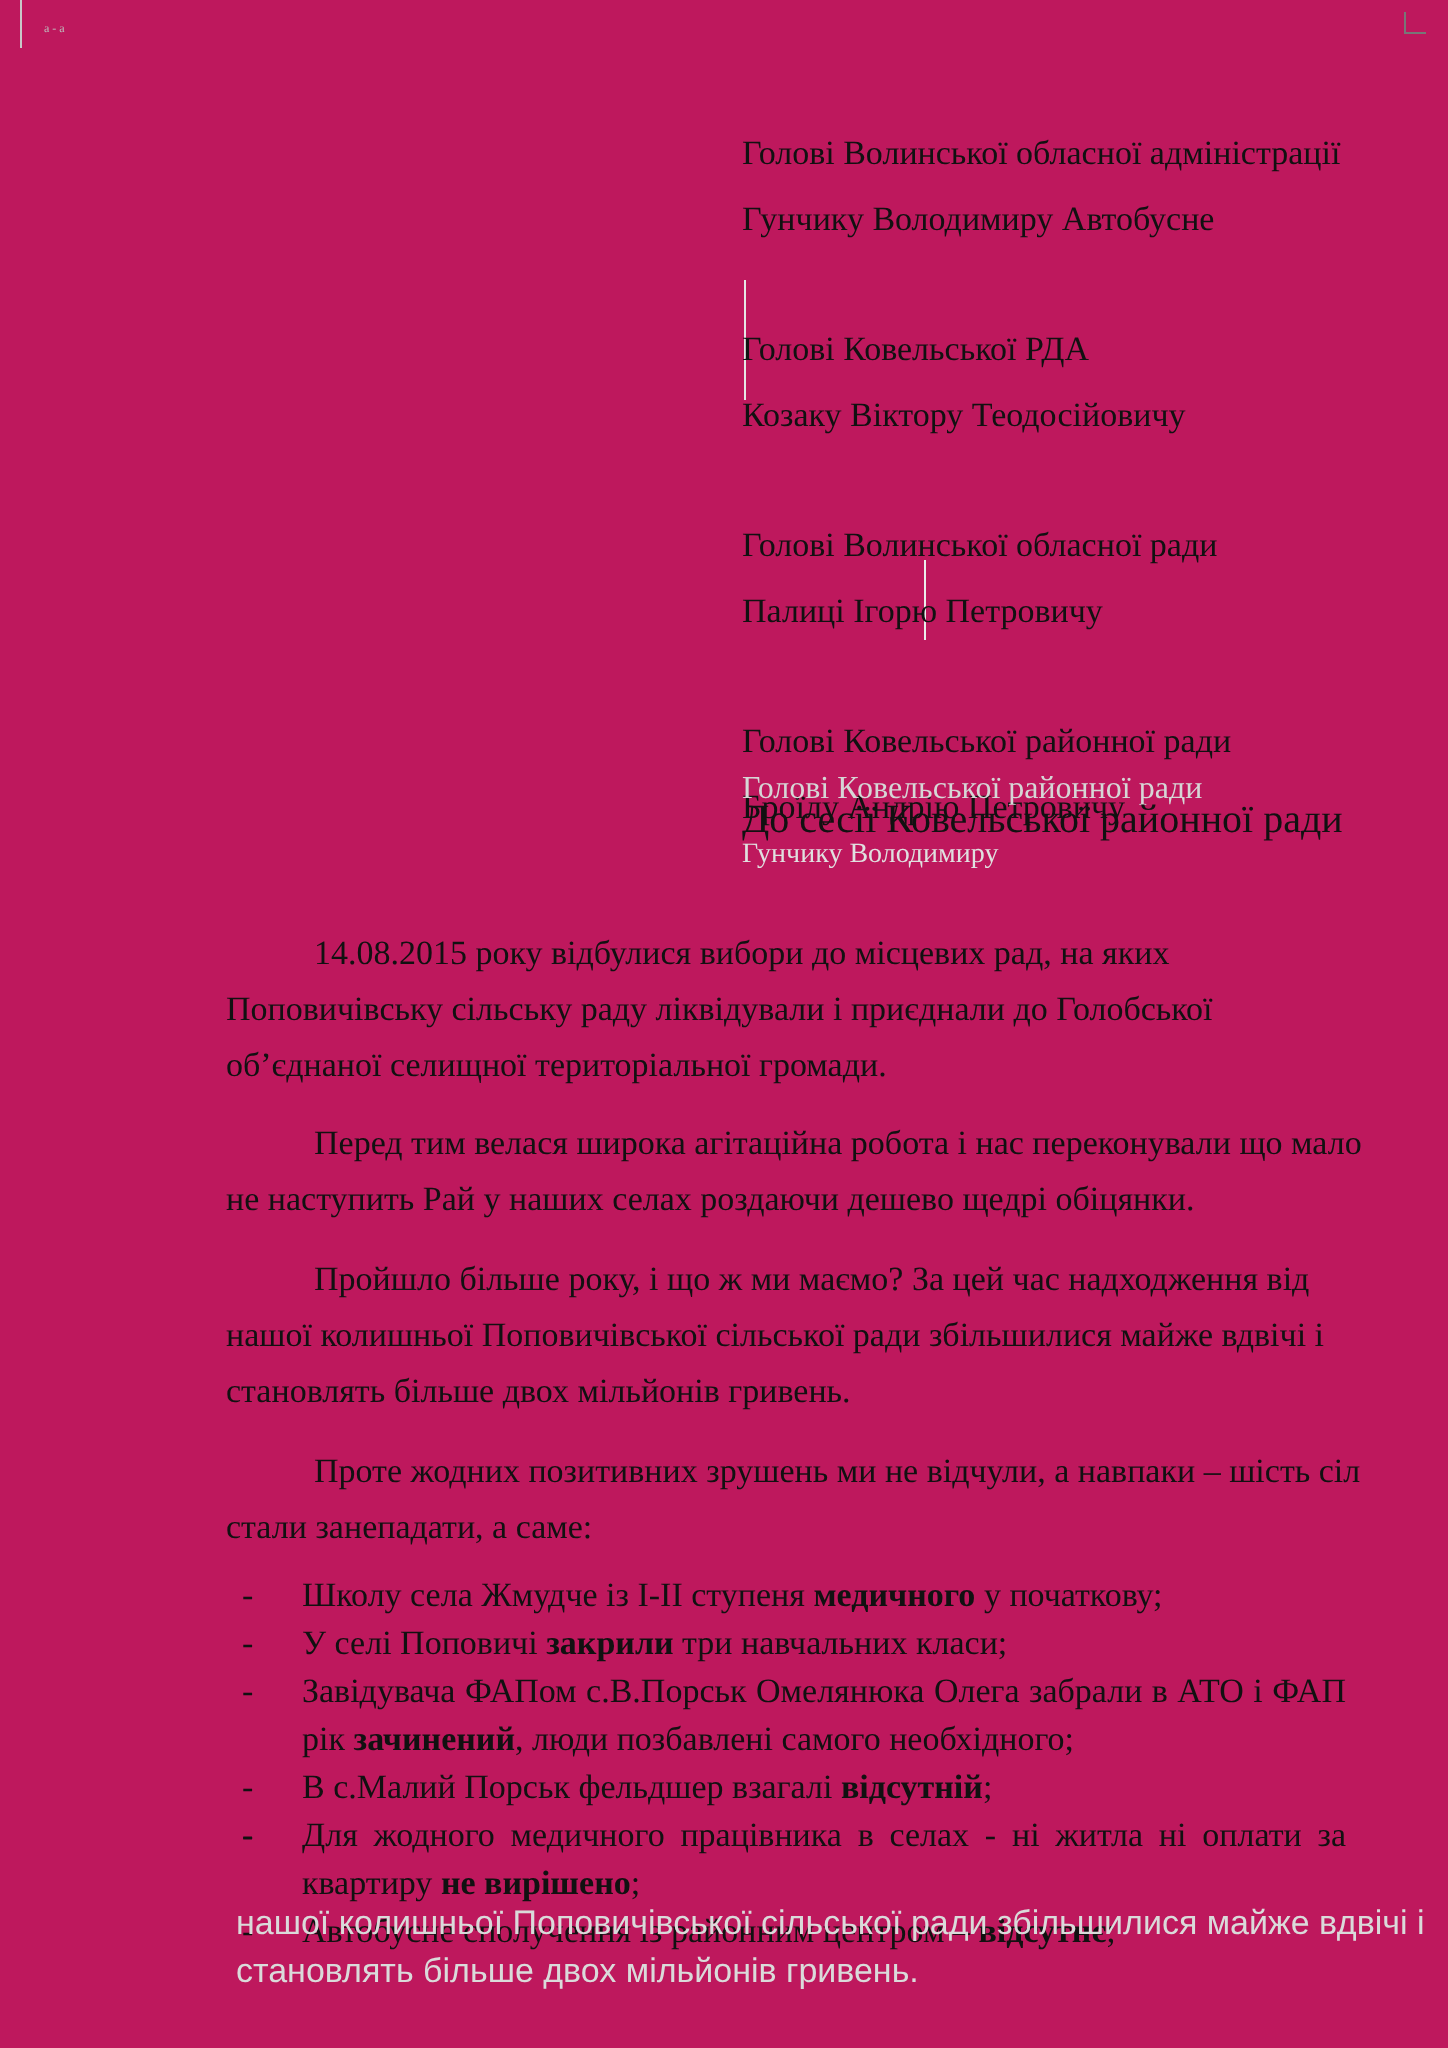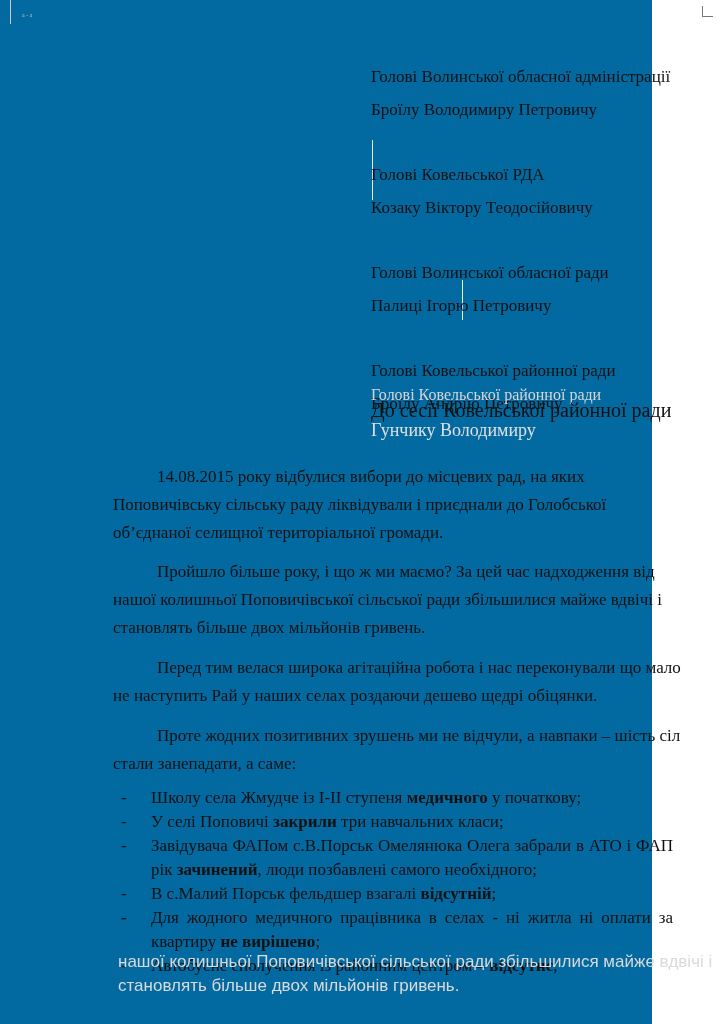--- a/index.html
+++ b/index.html
@@ -11,22 +11,22 @@
       width: 724px;
       height: 1024px;
       position: relative;
       overflow: hidden;
       font-family: "Liberation Serif", "DejaVu Serif", serif;
       color: #111111;
     }
     .page {
       position: absolute;
       left: 0; top: 0;
-      width: 652px; height: 1024px;
-      background: #0369a1;
+      width: 724px; height: 1024px;
+      background: #be185d;
     }
     
     .scan-line-left {
       position: absolute; left: 10px; top: 0; width: 1px; height: 24px;
       background: #c8c8c8;
     }
     .scan-mark-topleft {
       position: absolute; left: 22px; top: 12px;
       font-size: 6px; color: #bdbdbd;
     }
@@ -54,21 +54,21 @@
       line-height: 33px;
     }
     .addressee { margin: 0 0 32px 0; }
     .addressee .line { display: block; white-space: nowrap; }
     .ghost {
       position: absolute; left: 371px; top: 386px;
       font-size: 16px; color: #d6d6d6; white-space: nowrap;
     }
     .ghost2 {
       position: absolute; left: 371px; top: 420px;
-      font-size: 18px; color: #e0e0e0; white-space: nowrap;
+      font-size: 14px; color: #e0e0e0; white-space: nowrap;
     }
 
     
     .body-text {
       position: absolute;
       left: 113px;
       top: 463px;
       width: 570px;
       font-size: 17px;
       line-height: 28px;
@@ -121,21 +121,21 @@
 <div class="page">
   <div class="scan-line-left"></div>
   <div class="scan-mark-topleft">a - a</div>
   <div class="corner-mark"></div>
   <div class="faint-vline"></div>
   <div class="faint-vline2"></div>
 
   <div class="addressees">
     <div class="addressee">
       <span class="line">Голові Волинської обласної адміністрації</span>
-      <span class="line">Броїлу Володимиру Петровичу</span>
+      <span class="line">Гунчику Володимиру Автобусне</span>
     </div>
     <div class="addressee">
       <span class="line">Голові Ковельської РДА</span>
       <span class="line">Козаку Віктору Теодосійовичу</span>
     </div>
     <div class="addressee">
       <span class="line">Голові Волинської обласної ради</span>
       <span class="line">Палиці Ігорю Петровичу</span>
     </div>
     <div class="addressee">
@@ -143,22 +143,22 @@
       <span class="line">Броїлу Андрію Петровичу</span>
     </div>
   </div>
 
   <div class="ghost">Голові Ковельської районної ради</div>
   <div style="position:absolute; left:371px; top:394px; font-size:20px; line-height:33px; white-space:nowrap;">До сесії Ковельської районної ради</div>
   <div class="ghost2">Гунчику Володимиру</div>
 
   <div class="body-text">
     <p class="para p1">14.08.2015 року відбулися вибори до місцевих рад, на яких Поповичівську сільську раду ліквідували і приєднали до Голобської об’єднаної селищної територіальної громади.</p>
+    <p class="para">Перед тим велася широка агітаційна робота і нас переконували що мало не наступить Рай у наших селах роздаючи дешево щедрі обіцянки.</p>
     <p class="para">Пройшло більше року, і що ж ми маємо? За цей час надходження від нашої колишньої Поповичівської сільської ради збільшилися майже вдвічі і становлять більше двох мільйонів гривень.</p>
-    <p class="para">Перед тим велася широка агітаційна робота і нас переконували що мало не наступить Рай у наших селах роздаючи дешево щедрі обіцянки.</p>
     <p class="para" style="margin-bottom:8px;">Проте жодних позитивних зрушень ми не відчули, а навпаки – шість сіл стали занепадати, а саме:</p>
 
     <ul class="bullets">
       <li>
         <span class="dash">-</span>
         <span>Школу села Жмудче із І-ІІ ступеня </span><span class="bold">медичного</span><span> у початкову;</span>
       </li>
       <li>
         <span class="dash">-</span>
         <span>У селі Поповичі </span><span class="bold">закрили</span><span> три навчальних класи;</span>

